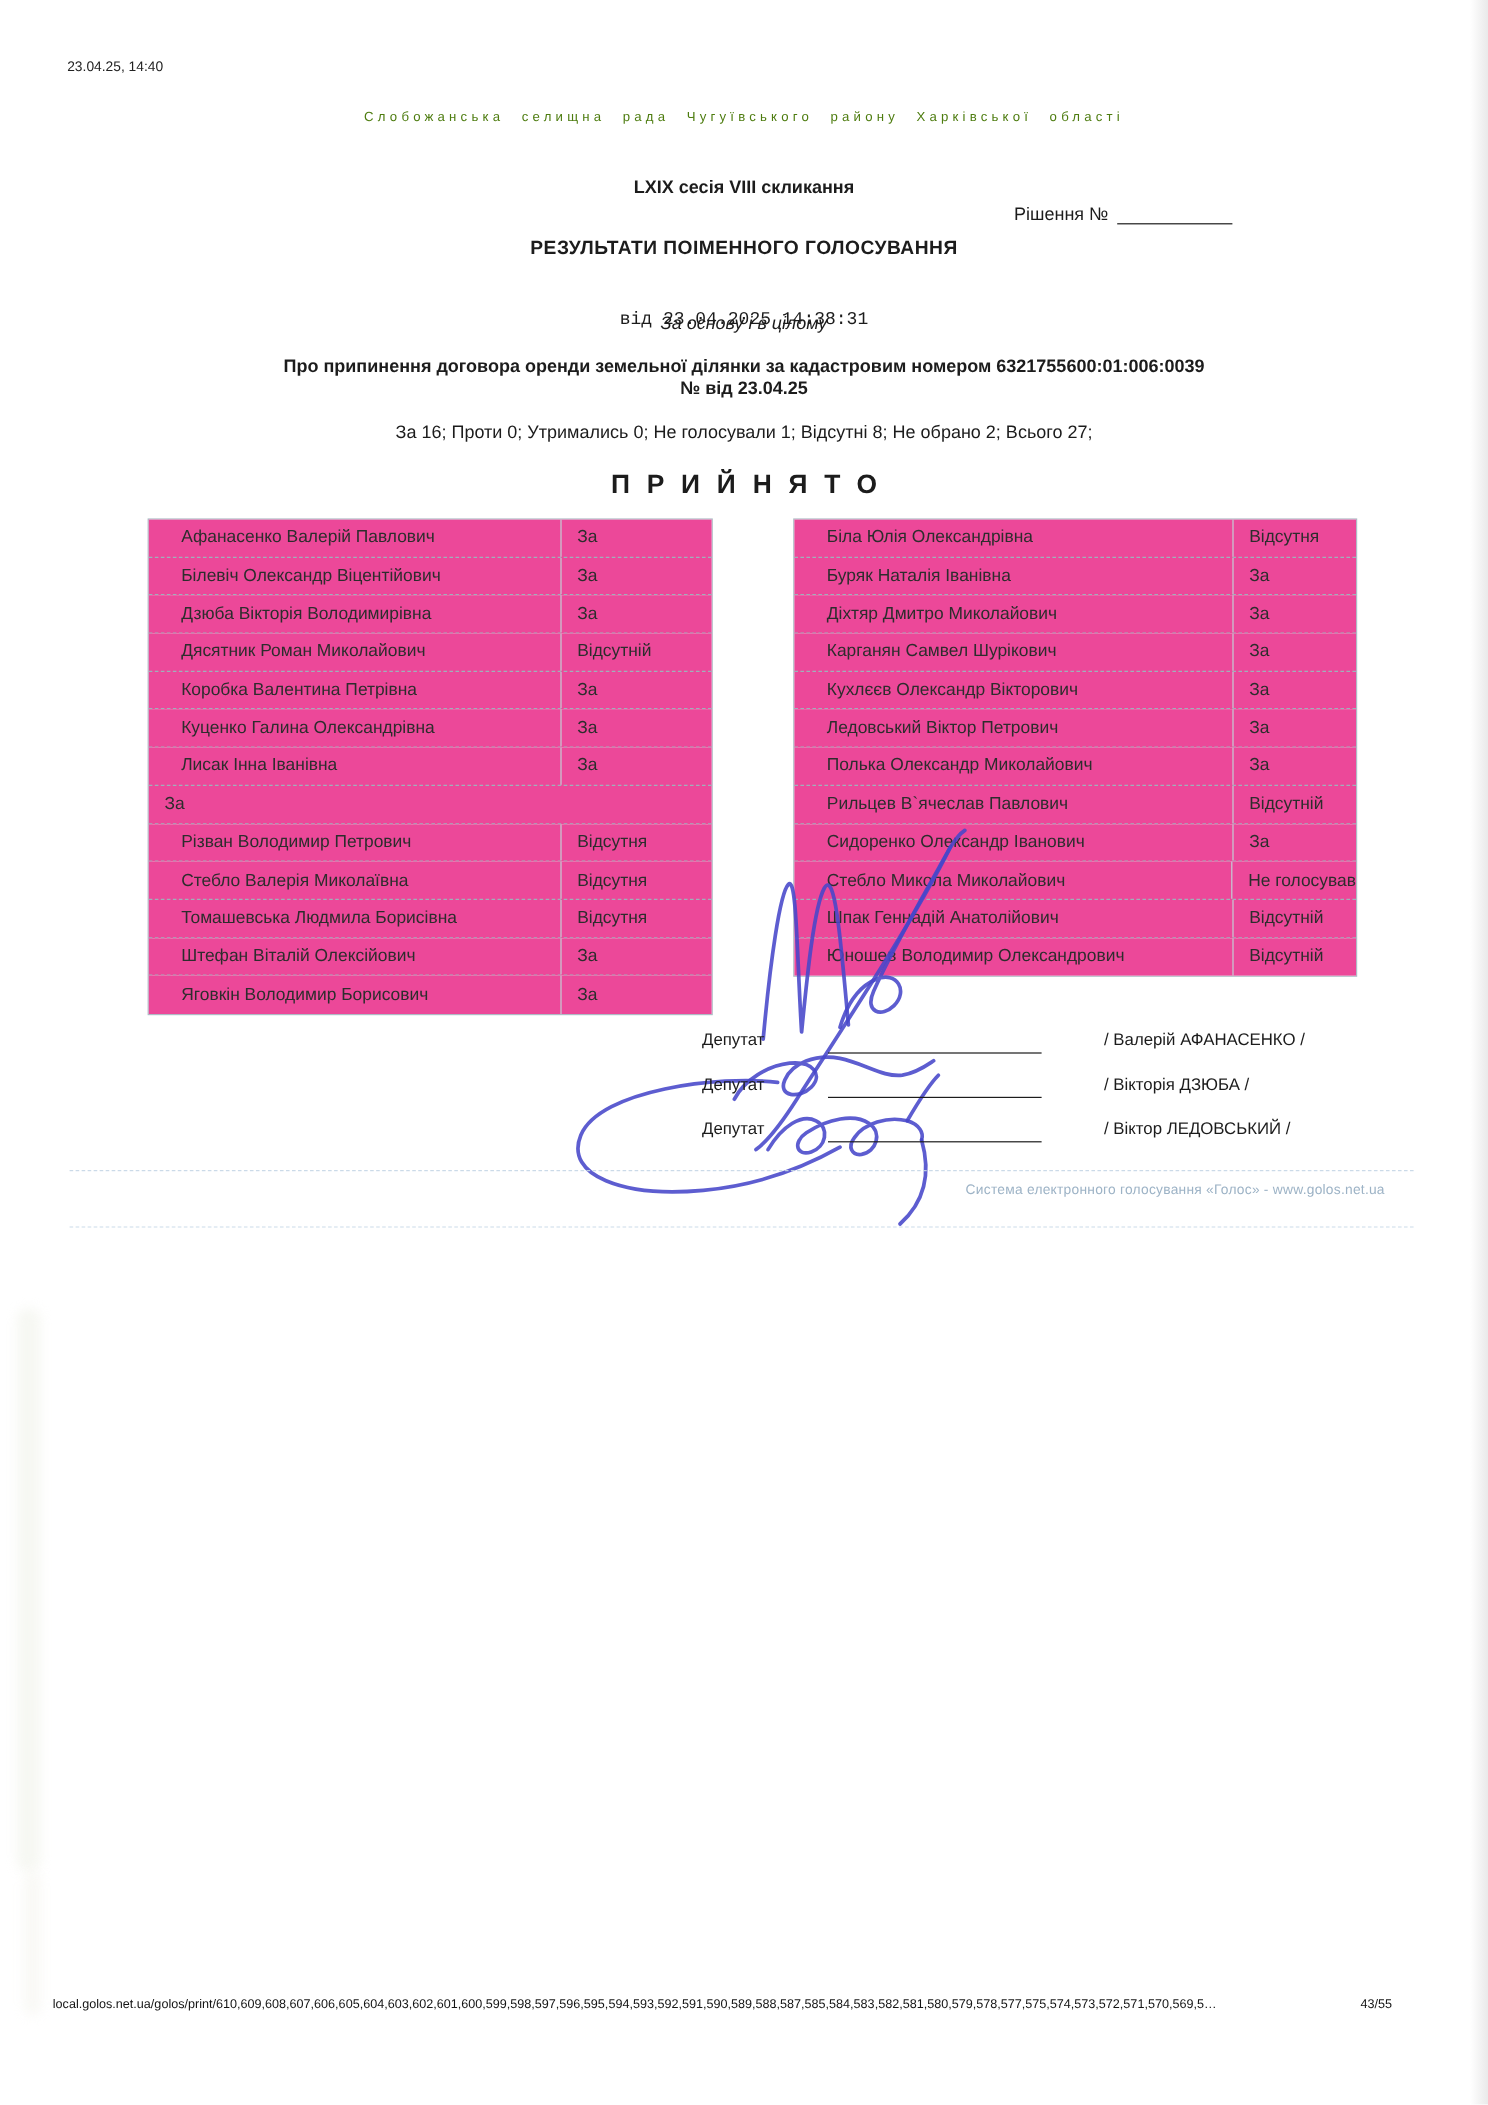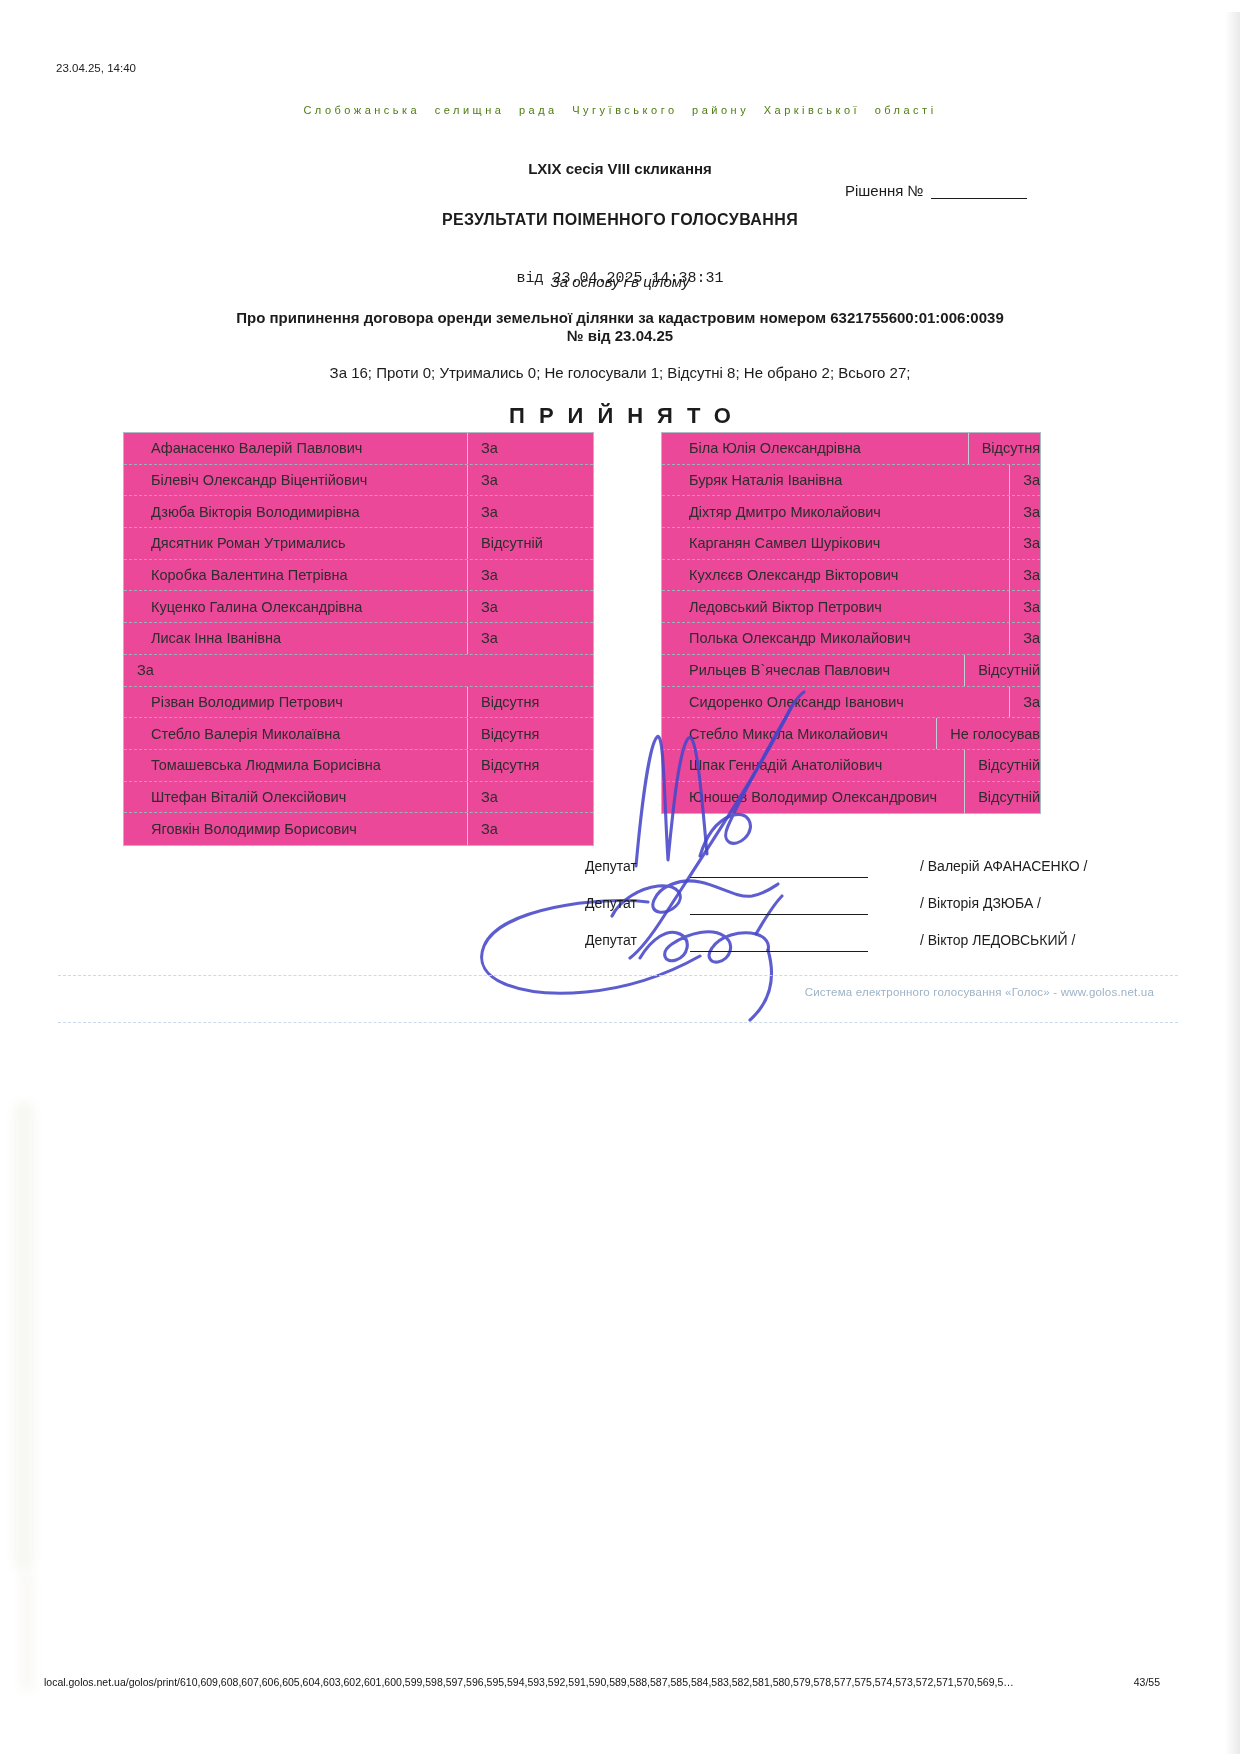--- a/index.html
+++ b/index.html
@@ -1,41 +1,41 @@
 <!DOCTYPE html>
 <html><head>
 <meta charset="utf-8">
 <style>
   html,body { margin:0; padding:0; background:#ffffff; }
   .page {
     position:relative; width:1240px; height:1754px; background:#ffffff;
     font-family:"Liberation Sans","DejaVu Sans",sans-serif; color:#1c1c1c;
     overflow:hidden;
   }
-  .abs { position:absolute;margin-top:12px; }
+  .abs { position:absolute; }
   .center { left:60px; right:60px; text-align:center; }
 
   .print-header-datetime { left:56px; top:50px; font-size:11.5px; color:#222; white-space:nowrap; }
   .print-header-title   { top:50px; font-size:11.5px; color:#222; }
 
   .council-title { top:92px; font-size:11px; letter-spacing:3.5px; word-spacing:8px; color:#4d7c0f; }
   .session-title { top:148px; font-size:15px; font-weight:bold; }
   .decision      { left:845px; top:170px; font-size:15px; white-space:nowrap; }
   .decision .blank { display:inline-block; width:96px; height:15px; border-bottom:1.6px solid #1c1c1c; margin-left:7px; vertical-align:bottom; }
   .results-heading { top:199px; font-size:16px; font-weight:bold; letter-spacing:0.4px; }
   .vote-datetime { top:258px; font-size:15px;font-family:Liberation Mono, monospace; }
   .vote-basis    { top:261px; font-size:15px;font-style:italic; }
   .subject-1 { top:297px; font-size:15px; font-weight:bold; }
   .subject-2 { top:315px; font-size:15px; font-weight:bold; }
   .summary   { top:352px; font-size:15px; }
   .outcome   { top:391px; font-size:22px; font-weight:bold; letter-spacing:14px; text-indent:14px; }
 
   .vote-table { position:absolute; top:432px; background:#fff; border:1px solid #aebbc5; box-sizing:border-box; }
   #table-left  { left:123px; width:471px; }
-  #table-right { left:661px; width:380px; }
+  #table-right { left:661px; width:470px; }
   .vt-row { display:flex; height:31.7px; box-sizing:border-box; border-bottom:1px dashed #9fb0ba; background:#ec4899; }
   .vt-row:last-child { border-bottom:none; }
   .vt-name { box-sizing:border-box; padding-left:27px; padding-right:6px; border-right:1px solid #c3ced6;
              display:flex; align-items:center; font-size:14.5px; color:#2d2d2d; white-space:nowrap; overflow:hidden; }
   #table-left  .vt-name { width:344px; }
   #table-right .vt-name { width:366px; }
   .vt-vote { flex:1; padding-left:13px; display:flex; align-items:center; font-size:14.5px; color:#2d2d2d; white-space:nowrap; }
 
   .sig-row { position:absolute; left:585px; height:24px; font-size:14px; color:#1c1c1c; }
   .sig-line { position:absolute; left:105px; width:178px; top:19px; border-top:1.6px solid #1c1c1c; }
@@ -88,21 +88,21 @@
       </div>
       <div class="vt-row">
         <div class="vt-name">Білевіч Олександр Віцентійович</div>
         <div class="vt-vote">За</div>
       </div>
       <div class="vt-row">
         <div class="vt-name">Дзюба Вікторія Володимирівна</div>
         <div class="vt-vote">За</div>
       </div>
       <div class="vt-row">
-        <div class="vt-name">Дясятник Роман Утримались</div>
+        <div class="vt-name">Дясятник Роман Миколайович</div>
         <div class="vt-vote">Відсутній</div>
       </div>
       <div class="vt-row">
         <div class="vt-name">Коробка Валентина Петрівна</div>
         <div class="vt-vote">За</div>
       </div>
       <div class="vt-row">
         <div class="vt-name">Куценко Галина Олександрівна</div>
         <div class="vt-vote">За</div>
       </div>

